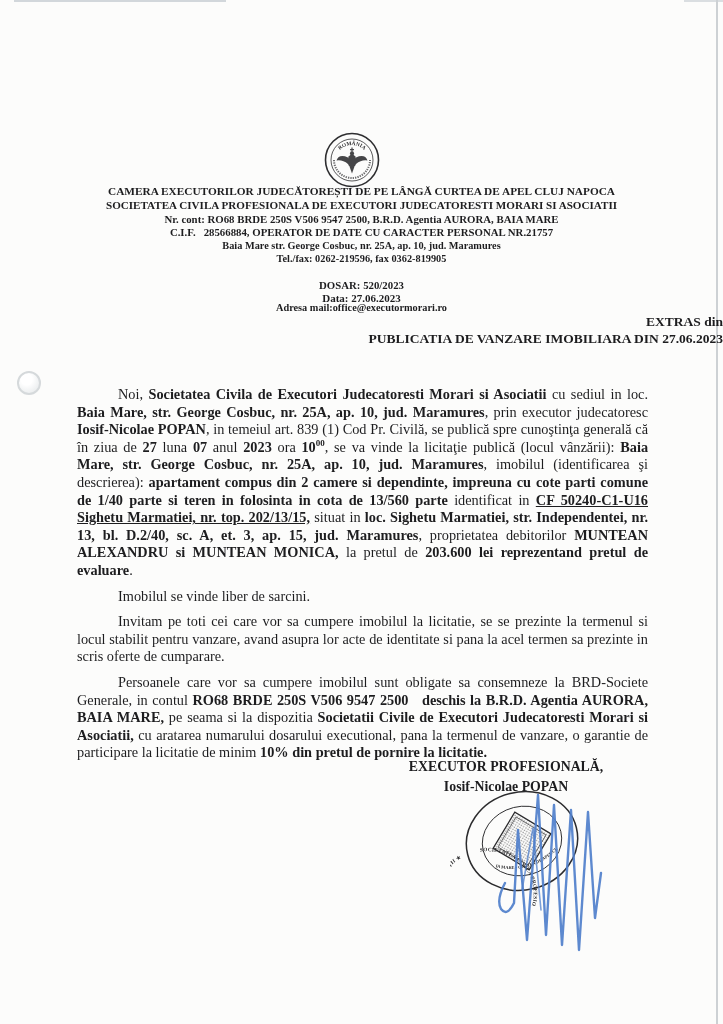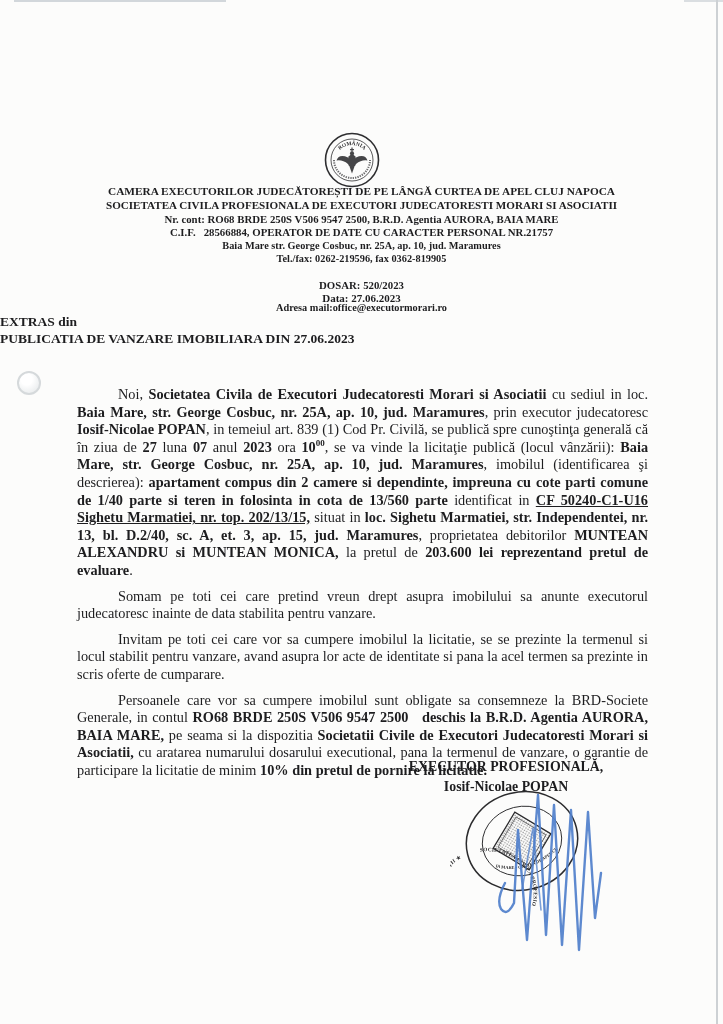--- a/index.html
+++ b/index.html
@@ -23,21 +23,21 @@
   .hdr-l1 { top:185px; font-size:11.3px; }
   .hdr-l2 { top:199px; font-size:11.1px; }
   .hdr-l3 { top:213px; font-size:10.8px; }
   .hdr-l4 { top:226px; font-size:10.8px; }
   .hdr-l5 { top:240px; font-size:10.3px; }
   .hdr-l6 { top:253px; font-size:10.3px; }
   .hdr-l7 { top:266px; font-size:10.3px;margin-top:36px; }
   .hdr-l8 { top:279px; font-size:10.8px; }
   .hdr-l9 { top:292px; font-size:11px; }
   
-  .title { position:absolute; left:0; width:723px; text-align:left; font-weight:700; }
+  .title { position:absolute; left:0; width:723px; text-align:right; font-weight:700; }
   .title-l1 { top:314px; font-size:13.5px; }
   .title-l2 { top:331px; font-size:13.5px; }
   
   .doc-body {
     position:absolute; left:69px; top:378px; width:587px;
     font-size:14.3px; line-height:17.6px; text-align:justify;
   }
   .doc-body p { margin:8px; text-indent:41px; }
   .doc-body .b { font-weight:700; }
   .doc-body .u { text-decoration:underline; }
@@ -91,21 +91,21 @@
   <div class="hdr hdr-l6">Tel./fax: 0262-219596, fax 0362-819905</div>
   <div class="hdr hdr-l7">Adresa mail:office@executormorari.ro</div>
   <div class="hdr hdr-l8">DOSAR: 520/2023</div>
   <div class="hdr hdr-l9">Data: 27.06.2023</div>
 
   <div class="title title-l1">EXTRAS din</div>
   <div class="title title-l2">PUBLICATIA DE VANZARE IMOBILIARA DIN 27.06.2023</div>
 
   <div class="doc-body">
     <p><span>Noi, </span><span class="b">Societatea Civila de Executori Judecatoresti Morari si Asociatii</span><span> cu sediul in loc. </span><span class="b">Baia Mare, str. George Cosbuc, nr. 25A, ap. 10, jud. Maramures</span><span>, prin executor judecatoresc </span><span class="b">Iosif-Nicolae POPAN</span><span>, in temeiul art. 839 (1) Cod Pr. Civilă, se publică spre cunoştinţa generală că în ziua de </span><span class="b">27</span><span> luna </span><span class="b">07</span><span> anul </span><span class="b">2023</span><span> ora </span><span class="b">10</span><sup class="b">00</sup><span>, se va vinde la licitaţie publică (locul vânzării): </span><span class="b">Baia Mare, str. George Cosbuc, nr. 25A, ap. 10, jud. Maramures</span><span>, imobilul (identificarea şi descrierea): </span><span class="b">apartament compus din 2 camere si dependinte, impreuna cu cote parti comune de 1/40 parte si teren in folosinta in cota de 13/560 parte</span><span> identificat in </span><span class="b u">CF 50240-C1-U16 Sighetu Marmatiei, nr. top. 202/13/15,</span><span> situat in </span><span class="b">loc. Sighetu Marmatiei, str. Independentei, nr. 13, bl. D.2/40, sc. A, et. 3, ap. 15, jud. Maramures</span><span>, proprietatea debitorilor </span><span class="b">MUNTEAN ALEXANDRU si MUNTEAN MONICA,</span><span> la pretul de </span><span class="b">203.600 lei reprezentand pretul de evaluare</span><span>.</span></p>
-    <p><span>Somam pe toti cei care pretind vreun drept asupra imobilului sa anunte executorul judecatoresc inainte de data stabilita pentru vanzare.</span></p>
+    <p><span>Imobilul se vinde liber de sarcini.</span></p>
     <p><span>Invitam pe toti cei care vor sa cumpere imobilul la licitatie, se se prezinte la termenul si locul stabilit pentru vanzare, avand asupra lor acte de identitate si pana la acel termen sa prezinte in scris oferte de cumparare.</span></p>
     <p><span>Persoanele care vor sa cumpere imobilul sunt obligate sa consemneze la BRD-Societe Generale, in contul </span><span class="b">RO68 BRDE 250S V506 9547 2500&nbsp;&nbsp; deschis la B.R.D. Agentia AURORA, BAIA MARE,</span><span> pe seama si la dispozitia </span><span class="b">Societatii Civile de Executori Judecatoresti Morari si Asociatii,</span><span> cu aratarea numarului dosarului executional, pana la termenul de vanzare, o garantie de participare la licitatie de minim </span><span class="b">10% din pretul de pornire la licitatie.</span></p>
   </div>
 
   <div class="sign-block">
     <div>EXECUTOR PROFESIONALĂ,</div>
     <div>Iosif-Nicolae POPAN</div>
   </div>
 
   <svg class="stamp-svg" width="146" height="126" viewBox="0 0 146 126">

